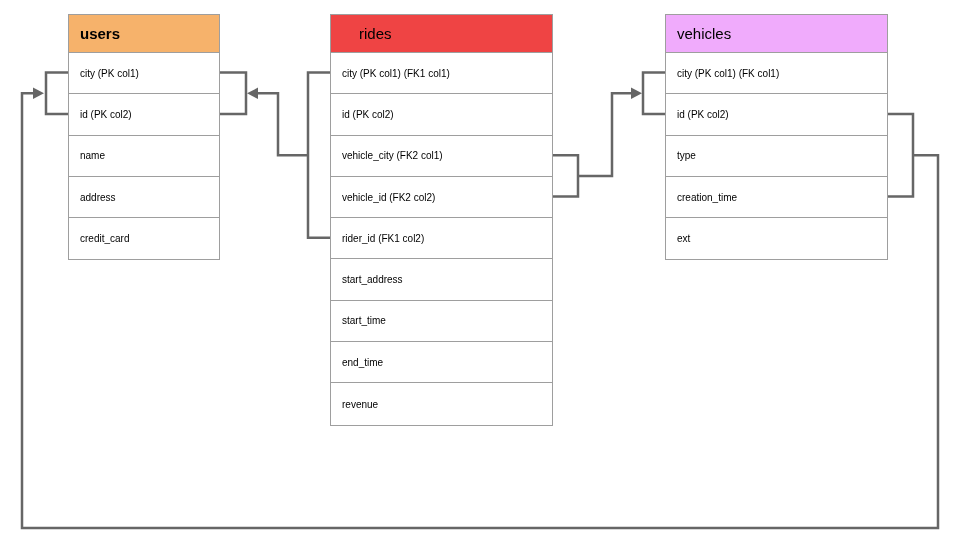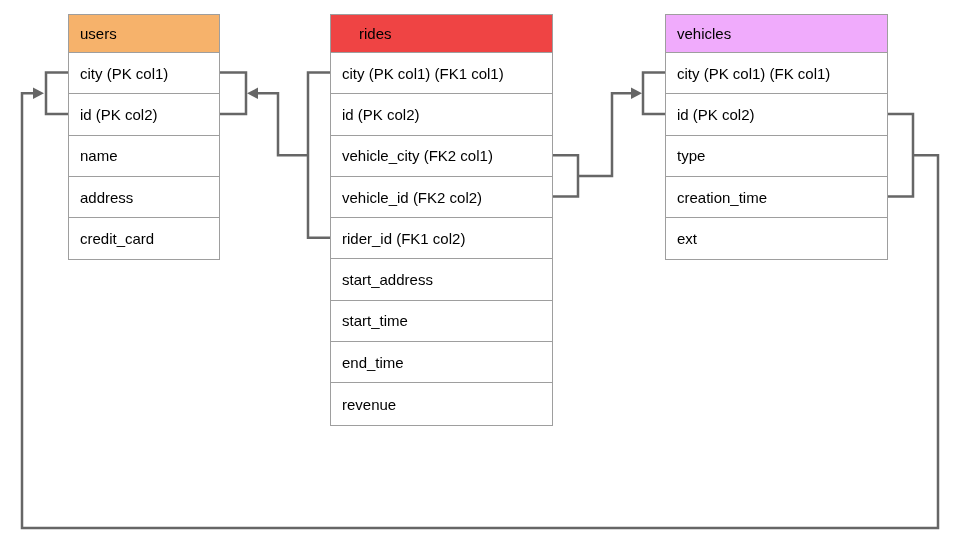--- a/index.html
+++ b/index.html
@@ -28,21 +28,21 @@
     align-items: center;
     padding-left: 11px;
     font-size: 15px;
     border-bottom: 1px solid var(--border, #9e9e9e);
   }
   .row {
     height: 41.3px;
     display: flex;
     align-items: center;
     padding-left: 11px;
-    font-size: 15px;
+    font-size: 10px;
     background: #ffffff;
     border-bottom: 1px solid var(--border, #9e9e9e);
     white-space: nowrap;
   }
   .row:last-child { border-bottom: none; }
 </style>
 </head>
 <body>
 
 <div class="canvas">
@@ -65,21 +65,21 @@
 
     <g>
       <path d="M888,114 H913 V196.6 H888"></path>
       <path d="M68,72.6 H46 V114 H68"></path>
       <path d="M913,155.3 H938 V528 H22 V93.3 H35"></path>
       <polygon points="44,93.3 33,87.6 33,99"></polygon>
     </g>
   </svg>
 
   <div class="tbl" style="left:68px; width:152px;">
-    <div class="hdr" style="background: rgb(246, 178, 107);">users</div>
+    <div class="hdr" style="background: rgb(246, 178, 107); font-weight: bold;">users</div>
     <div class="rows">
         <div class="row">city (PK col1)</div>
         <div class="row">id (PK col2)</div>
         <div class="row">name</div>
         <div class="row">address</div>
         <div class="row">credit_card</div>
       </div>
   </div>
 
   <div class="tbl" style="left:330px; width:223px;">

